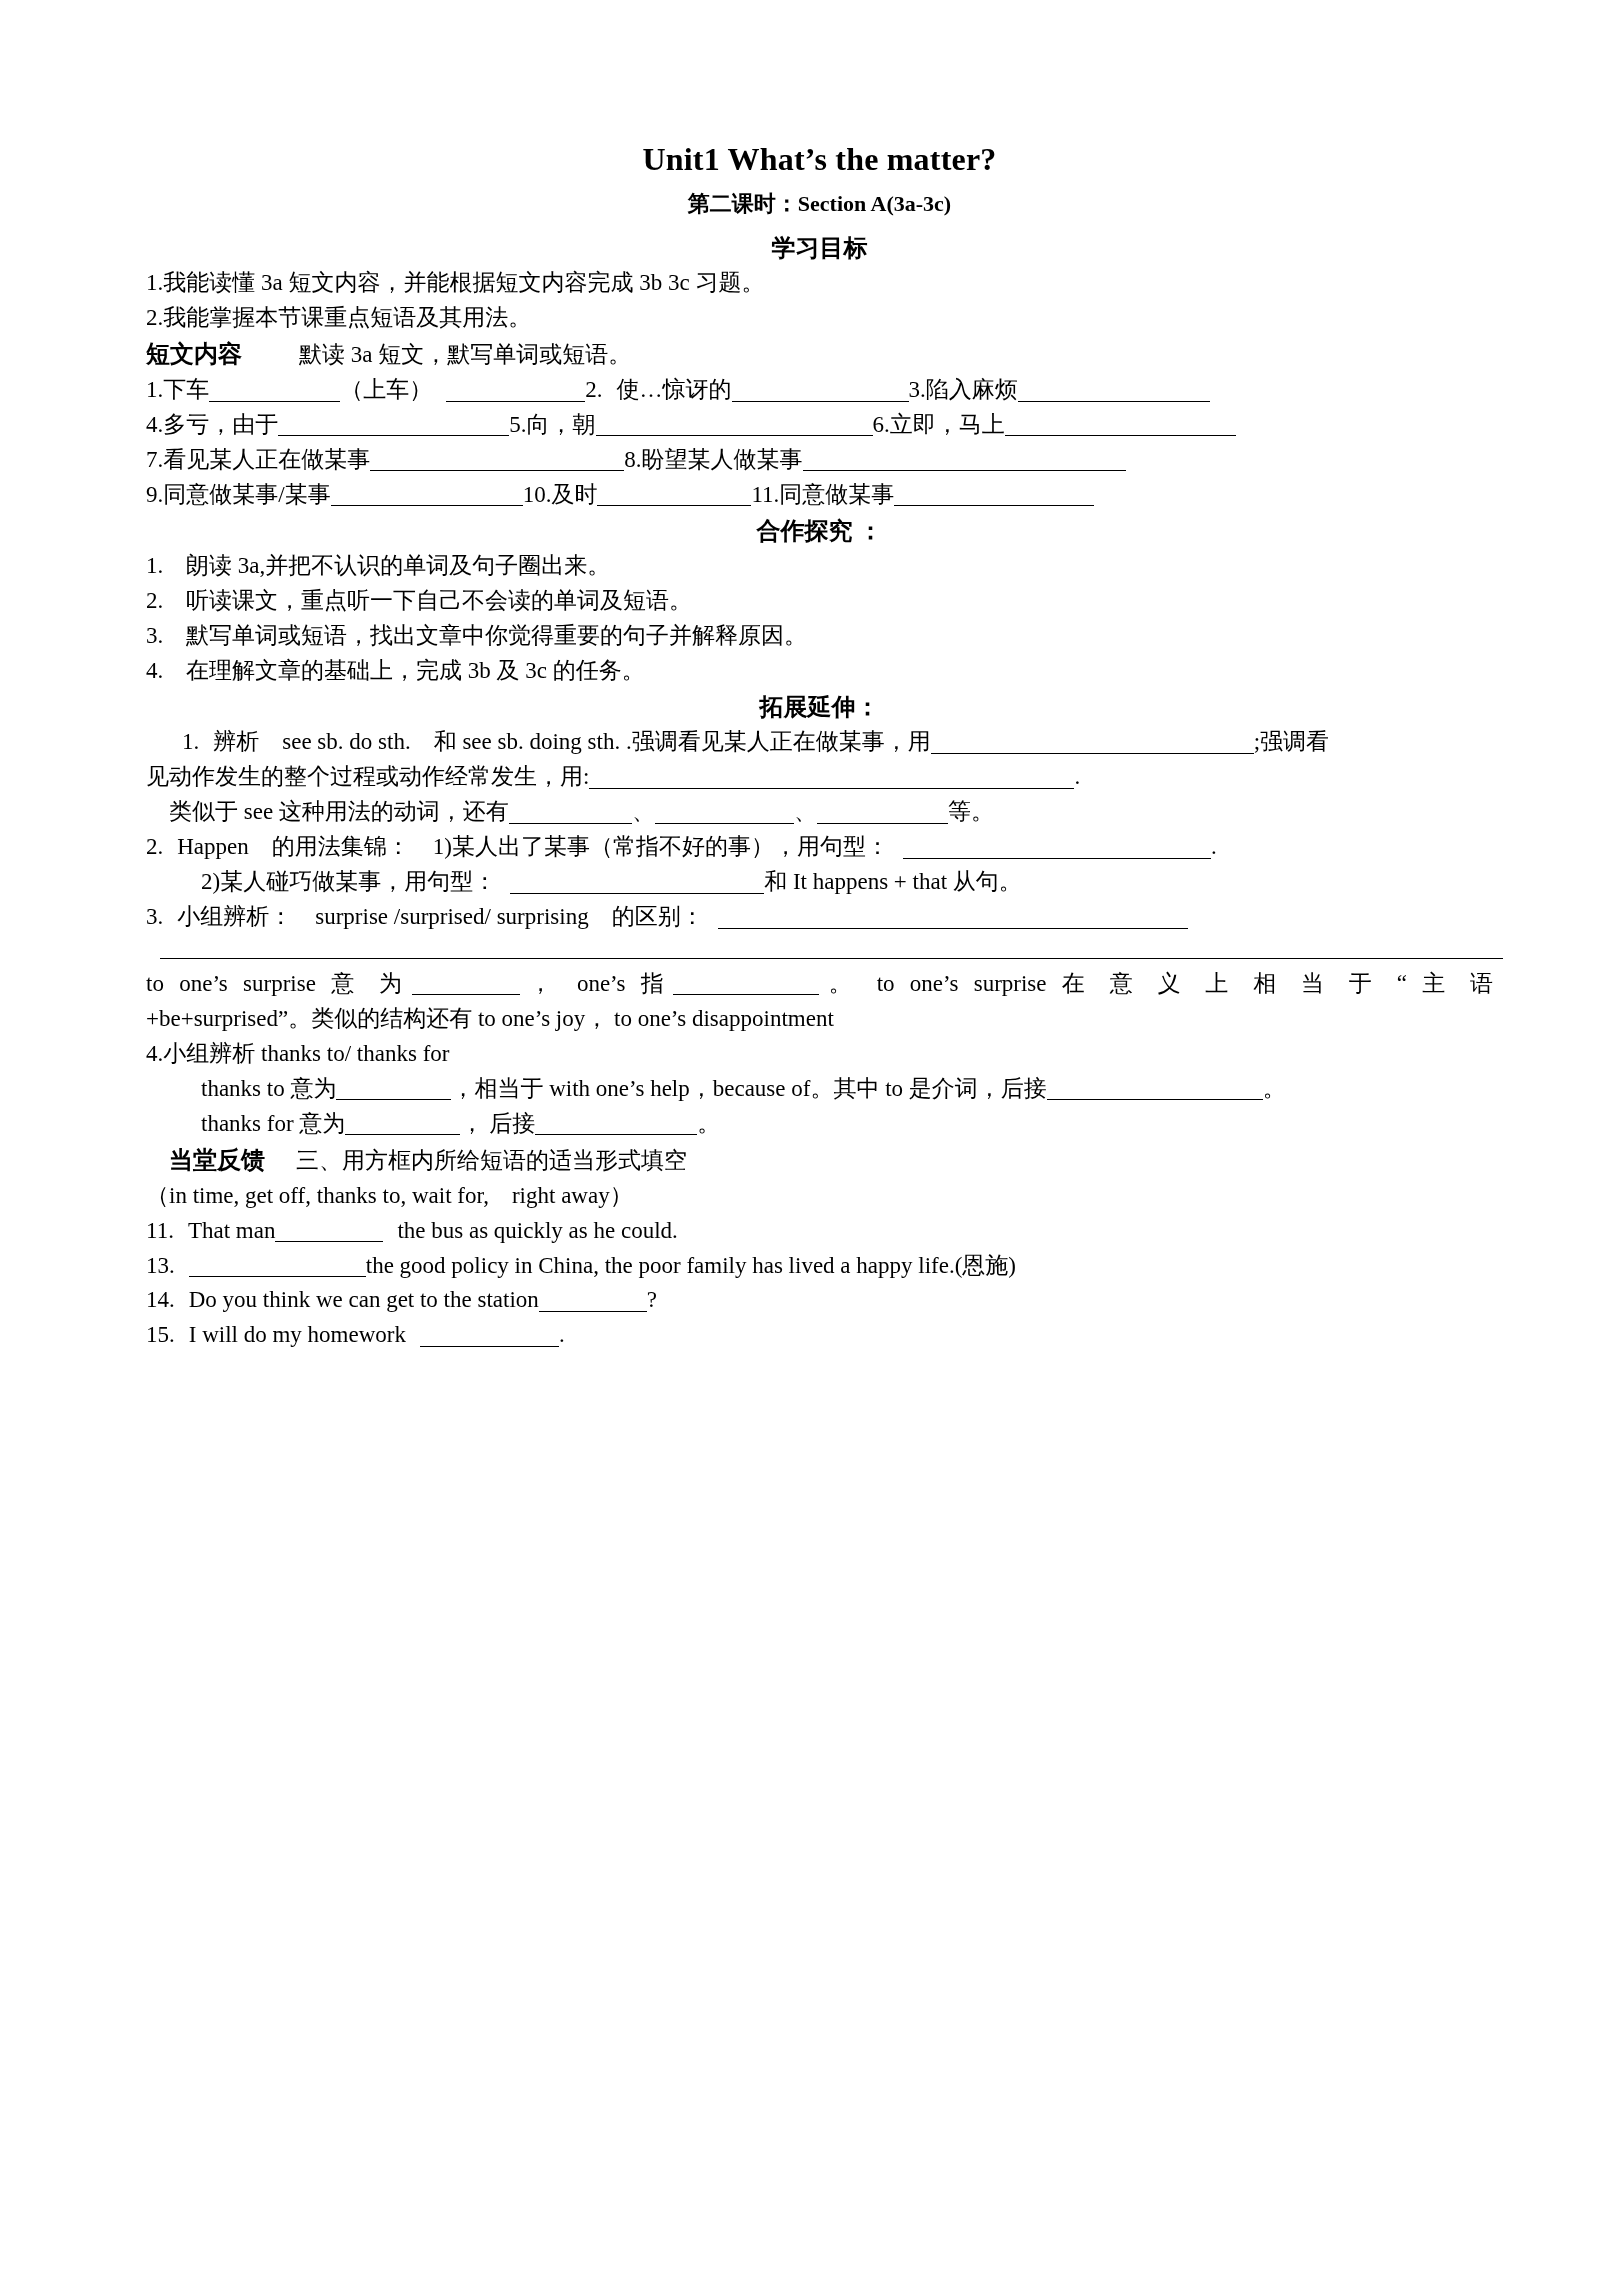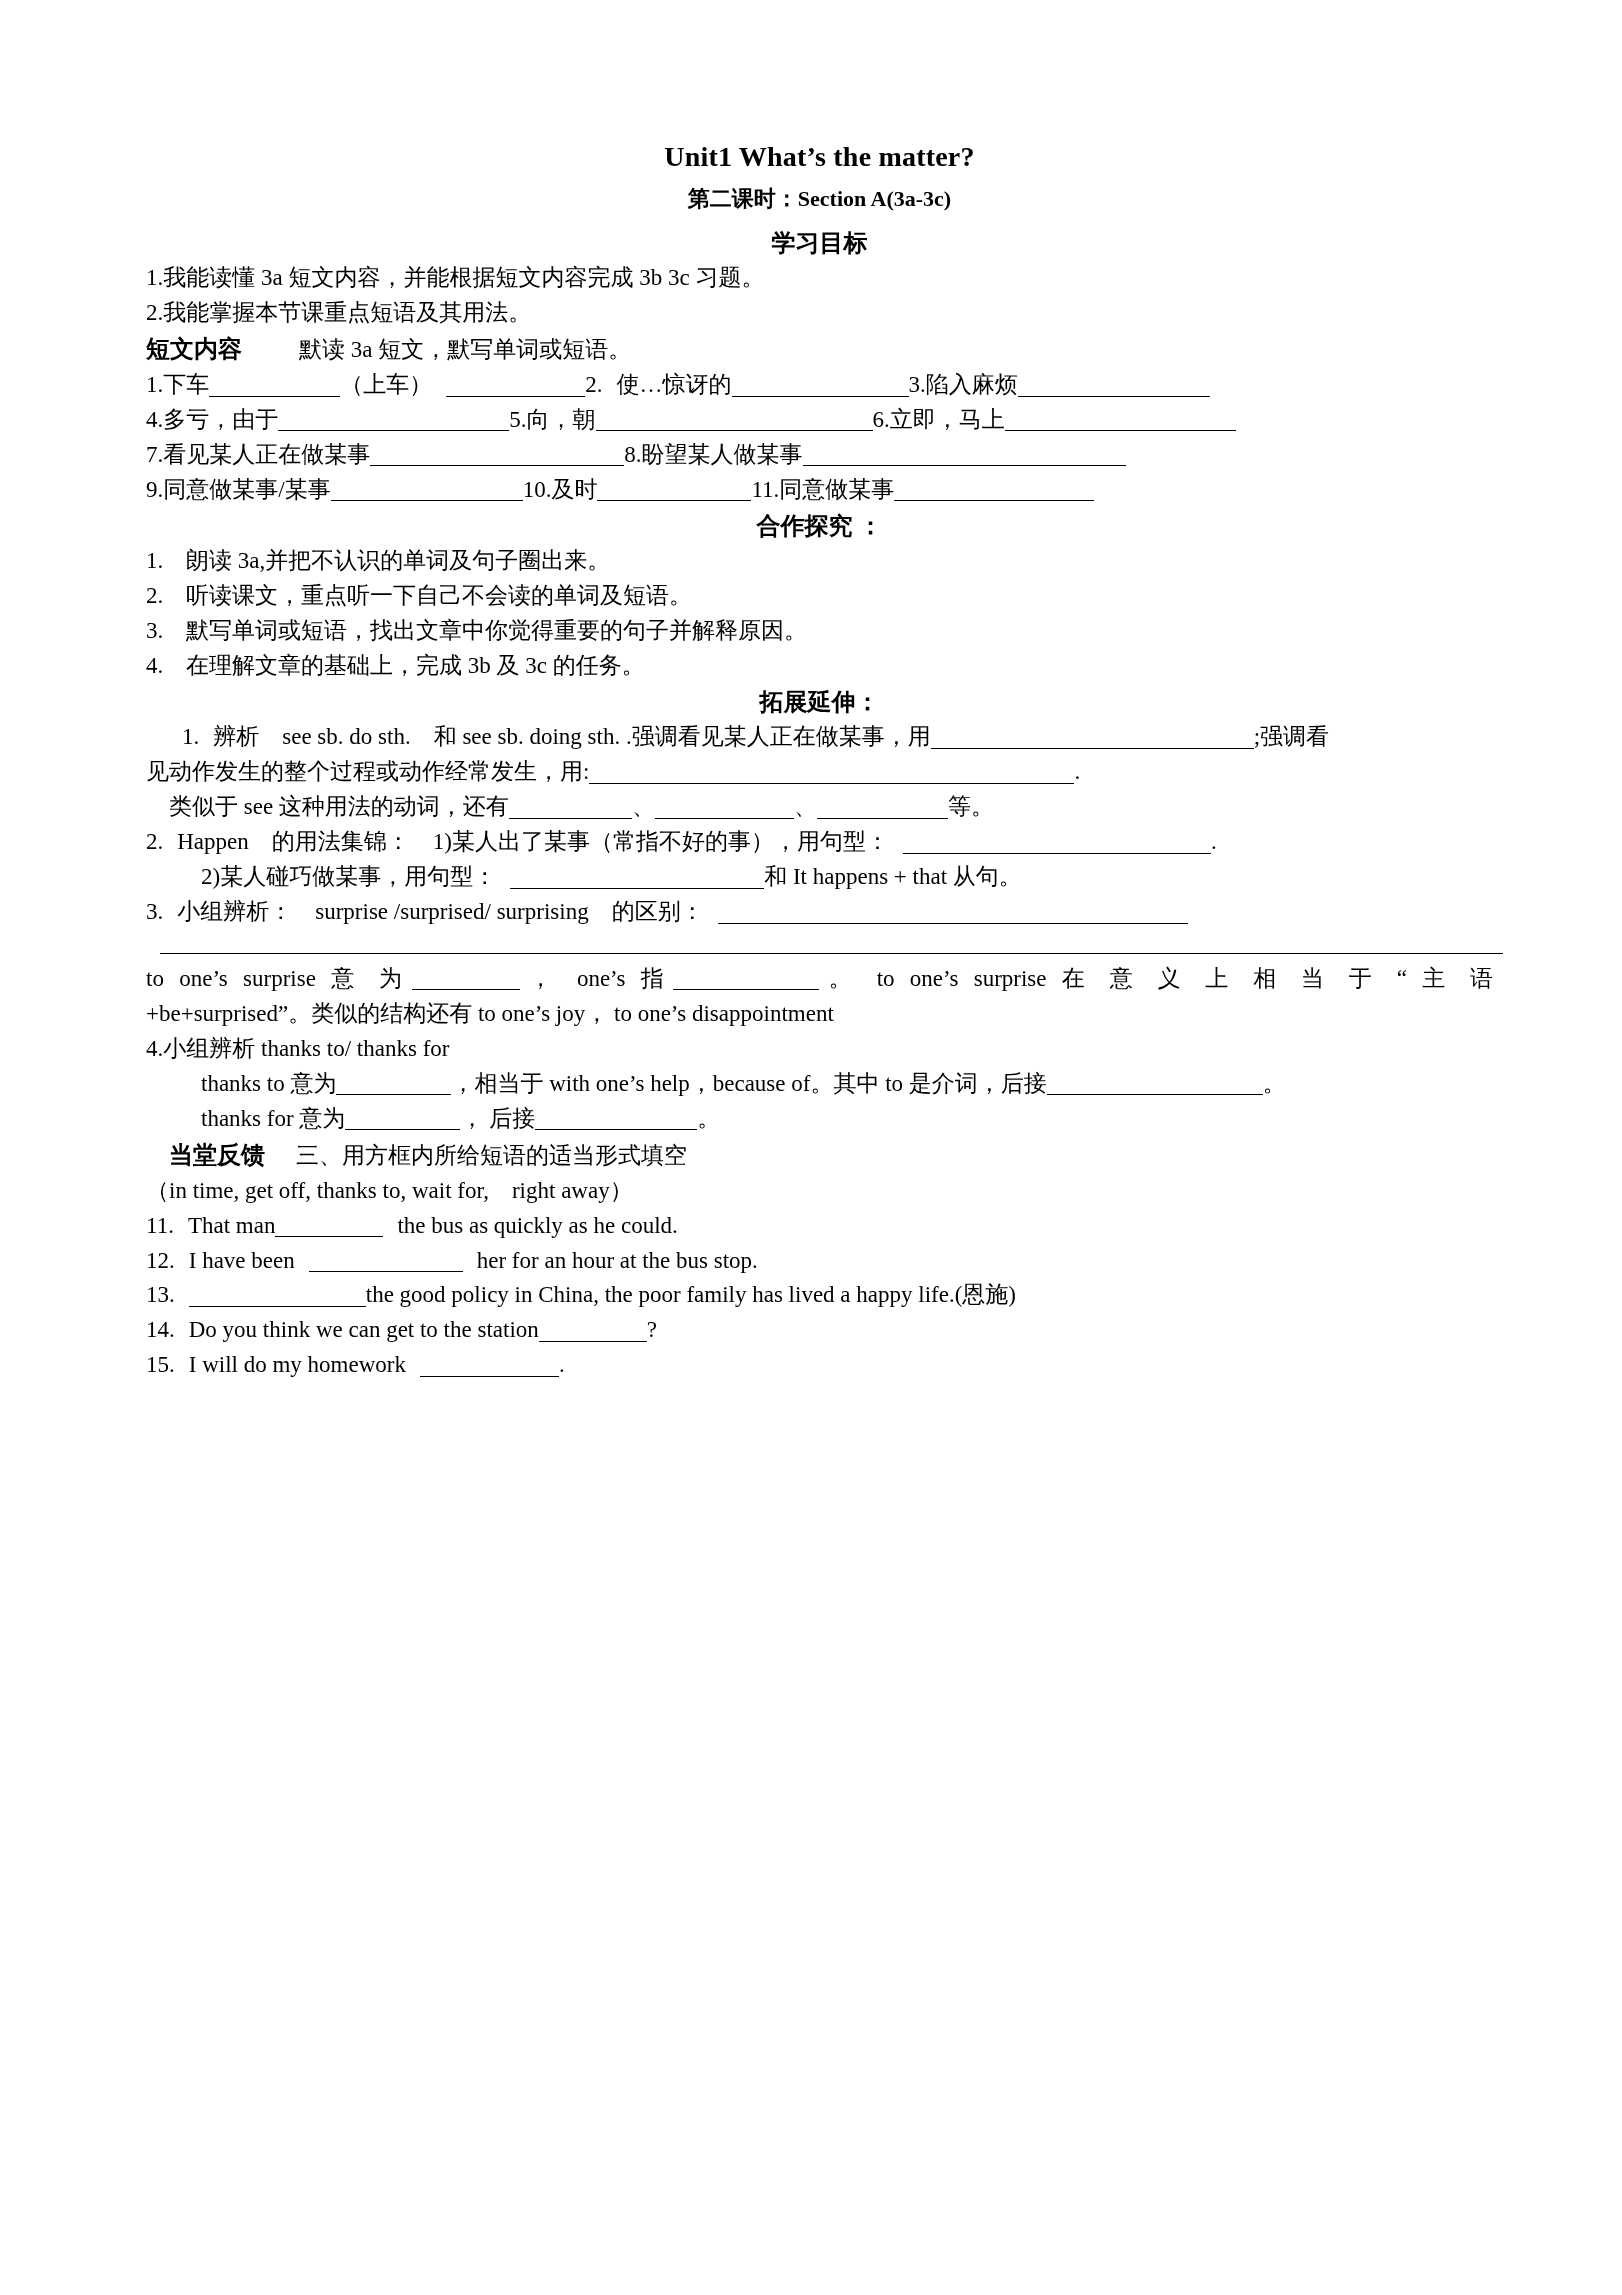--- a/index.html
+++ b/index.html
@@ -26,21 +26,21 @@
     position: absolute;
     left: 146px;
     top: 139px;
     width: 1347px;
   }
 
   
   .doc-title {
     text-align: center;
     font-weight: bold;
-    font-size: 28px;
+    font-size: 32px;
     line-height: 1.25;
     margin: 0 0 10.8px 0;
     letter-spacing: 0.2px;
   }
   .doc-subtitle {
     text-align: center;
     font-weight: bold;
     font-size: 22px;
     line-height: 1.25;
     margin: 0 0 12.3px 0;
@@ -187,21 +187,20 @@
       <span>thanks for 意为</span><span class="blank b150"></span><span>， 后接</span><span class="blank b210"></span><span>。</span>
     </div>
 
     <div class="line indent-3">
       <span class="h-bold" style="display:inline">当堂反馈</span><span class="sp-md"></span><span>三、用方框内所给短语的适当形式填空</span>
     </div>
     <div class="line">（in time, get off, thanks to, wait for,　right away）</div>
 
     <div class="line"><span>11.</span><span class="sp-sm"></span><span>That man</span><span class="blank b140"></span><span class="sp-sm"></span><span>the bus as quickly as he could.</span></div>
 
-    <div class="line"><span>12.</span><span class="sp-sm"></span><span>I have been</span><span class="sp-sm"></span><span class="blank b200"></span><span class="sp-sm"></span><span>her for an hour at the bus stop.</span></div>
 
     <div class="line"><span>13.</span><span class="sp-sm"></span><span></span><span class="blank b230"></span><span>the good policy in China, the poor family has lived a happy life.(恩施)</span></div>
 
     <div class="line"><span>14.</span><span class="sp-sm"></span><span>Do you think we can get to the station</span><span class="blank b140"></span><span>?</span></div>
 
     <div class="line"><span>15.</span><span class="sp-sm"></span><span>I will do my homework</span><span class="sp-sm"></span><span class="blank b180"></span><span>.</span></div>
 
   </div>
 </div>
 

